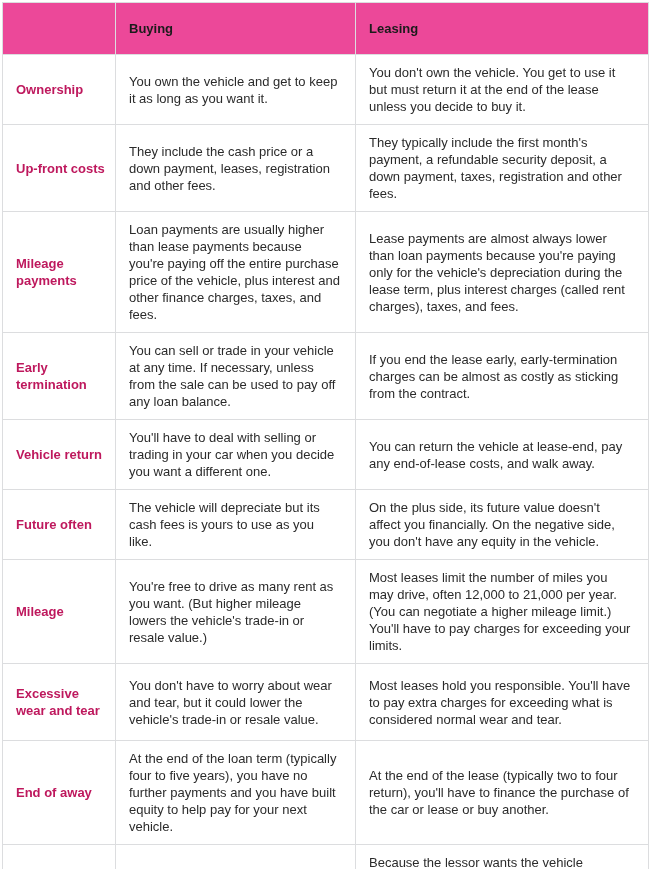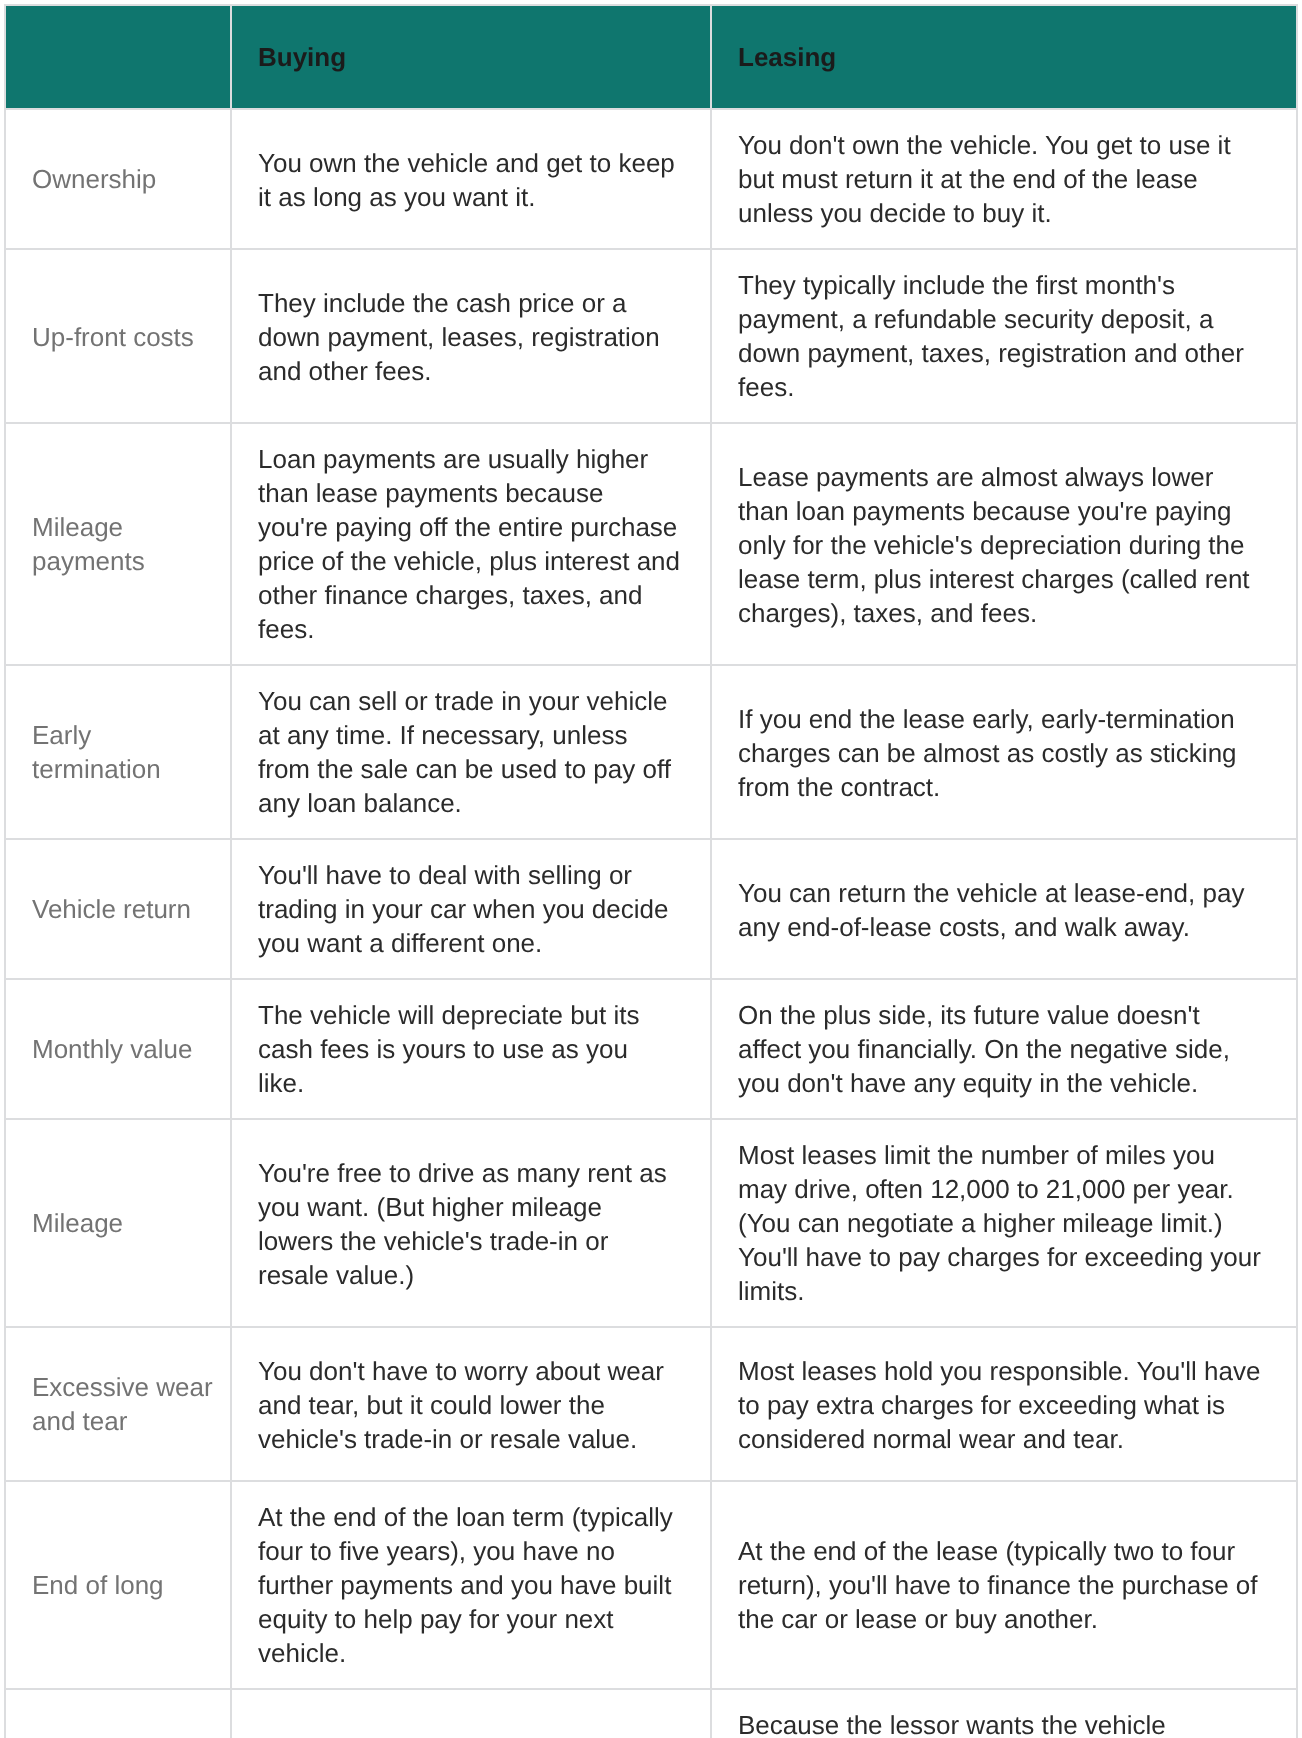--- a/index.html
+++ b/index.html
@@ -35,27 +35,27 @@
     text-align: left;
     box-sizing: border-box;
     padding: 9px 15px 9px 13px;
     font-size: 13px;
     line-height: 17px;
     color: #2b2b2b;
     font-weight: normal;
     word-wrap: break-word;
   }
   thead th {
-    background: #0f766e;
+    background: #ec4899;
     font-weight: bold;
     color: #1b1b1b;
   }
   tbody th.row-label {
-    font-weight: normal;
-    color: #737373;
+    font-weight: bold;
+    color: #be185d;
     padding-right: 8px;
   }
   tr.r-header      { height: 52px; }
   tr.r-ownership   { height: 69px; }
   tr.r-upfront     { height: 67px; }
   tr.r-monthly     { height: 104px; }
   tr.r-early       { height: 86px; }
   tr.r-return      { height: 69px; }
   tr.r-future      { height: 69px; }
   tr.r-mileage     { height: 77px; }
@@ -104,36 +104,36 @@
         <th class="row-label">Early termination</th>
         <td>You can sell or trade in your vehicle at any time. If necessary, unless from the sale can be used to pay off any loan balance.</td>
         <td>If you end the lease early, early-termination charges can be almost as costly as sticking from the contract.</td>
       </tr>
       <tr class="r-return">
         <th class="row-label">Vehicle return</th>
         <td>You'll have to deal with selling or trading in your car when you decide you want a different one.</td>
         <td>You can return the vehicle at lease-end, pay any end-of-lease costs, and walk away.</td>
       </tr>
       <tr class="r-future">
-        <th class="row-label">Monthly value</th>
+        <th class="row-label">Future often</th>
         <td>The vehicle will depreciate but its cash fees is yours to use as you like.</td>
         <td>On the plus side, its future value doesn't affect you financially. On the negative side, you don't have any equity in the vehicle.</td>
       </tr>
       <tr class="r-mileage">
         <th class="row-label">Mileage</th>
         <td>You're free to drive as many rent as you want. (But higher mileage lowers the vehicle's trade-in or resale value.)</td>
         <td>Most leases limit the number of miles you may drive, often 12,000 to 21,000 per year. (You can negotiate a higher mileage limit.) You'll have to pay charges for exceeding your limits.</td>
       </tr>
       <tr class="r-wear">
         <th class="row-label">Excessive wear and tear</th>
         <td>You don't have to worry about wear and tear, but it could lower the vehicle's trade-in or resale value.</td>
         <td>Most leases hold you responsible. You'll have to pay extra charges for exceeding what is considered normal wear and tear.</td>
       </tr>
       <tr class="r-endofterm">
-        <th class="row-label">End of long</th>
+        <th class="row-label">End of away</th>
         <td>At the end of the loan term (typically four to five years), you have no further payments and you have built equity to help pay for your next vehicle.</td>
         <td>At the end of the lease (typically two to four return), you'll have to finance the purchase of the car or lease or buy another.</td>
       </tr>
       <tr class="r-customizing">
         <th class="row-label">Customizing</th>
         <td>The vehicle is yours to modify or customize as you like.</td>
         <td>Because the lessor wants the vehicle returned in sellable condition, any modifications or custom parts you add will need to be removed before</td>
       </tr>
 
     </tbody>

